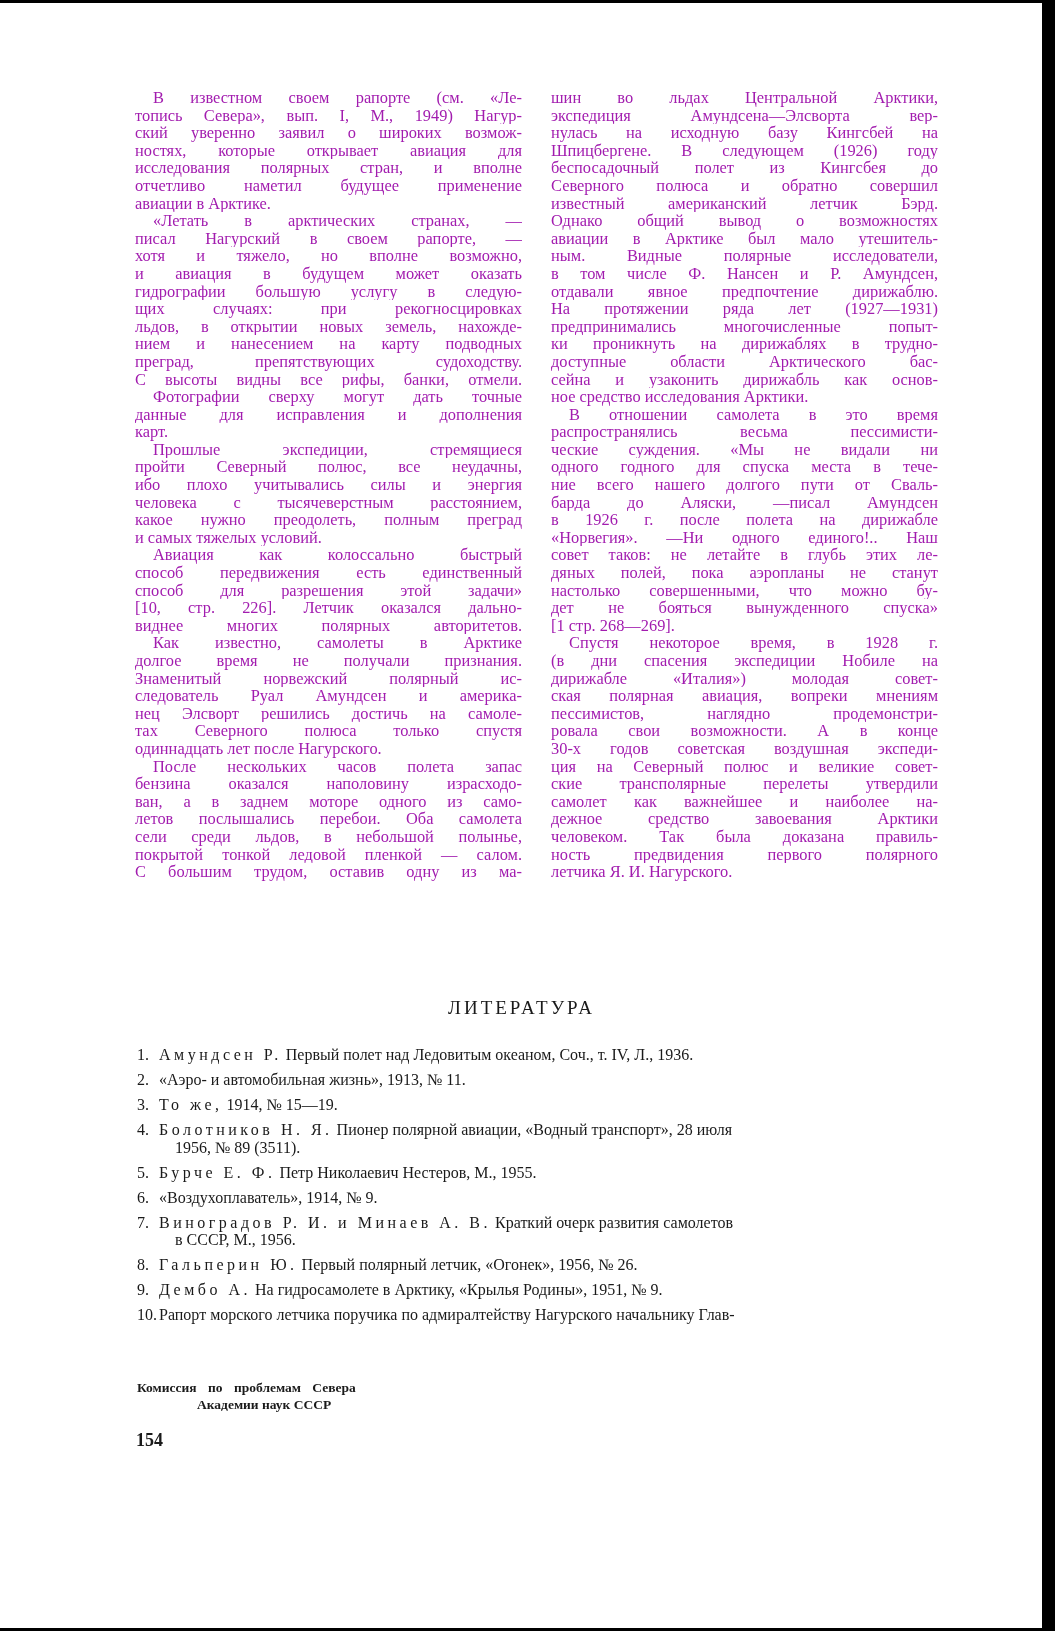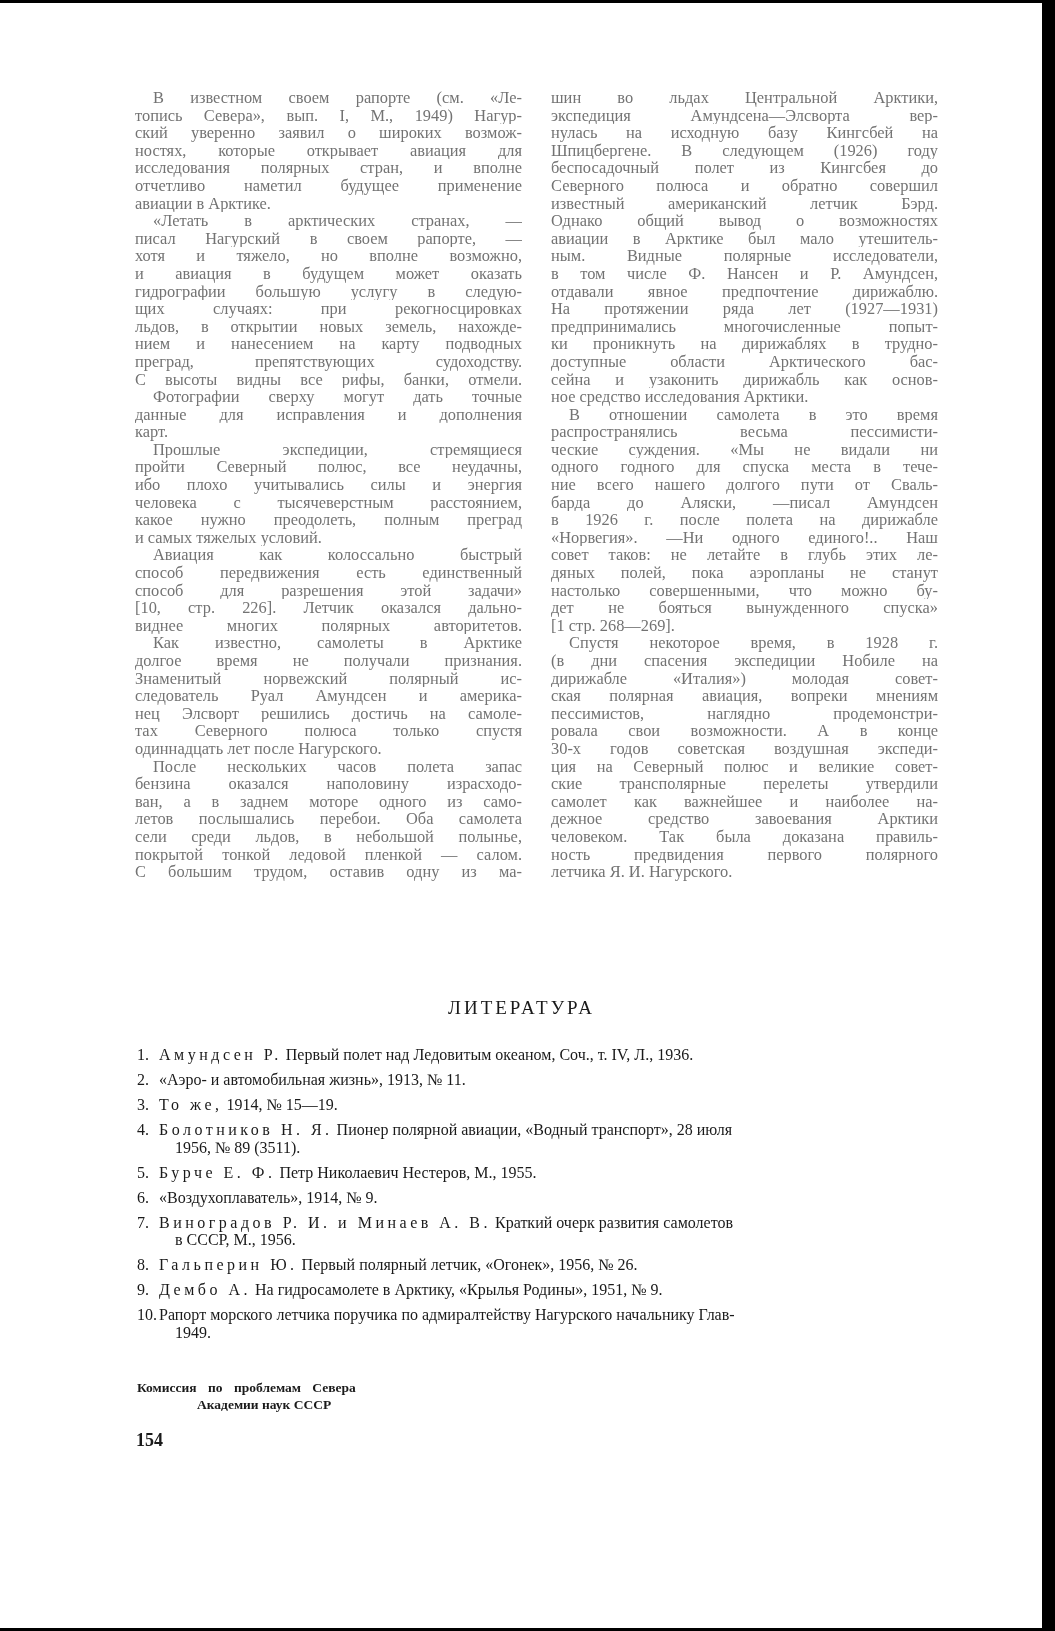--- a/index.html
+++ b/index.html
@@ -6,21 +6,21 @@
   body { width: 1055px; height: 1631px; position: relative; overflow: hidden; }
   .frame-top { position: absolute; left: 0; top: 0; width: 1055px; height: 3px; background: #000; }
   .frame-right { position: absolute; right: 0; top: 0; width: 13px; height: 1631px; background: #000; }
   .frame-bottom { position: absolute; left: 0; bottom: 0; width: 1055px; height: 3px; background: #000; }
 
   .col {
     position: absolute;
     top: 89px;
     font-family: "Liberation Serif", "DejaVu Serif", serif;
     font-size: 16.4px;
-    color: #737373;
+    color: #a21caf;
   }
   .col-left { left: 135px; width: 387px; }
   .col-right { left: 551px; width: 387px; }
   .line {
     height: 17.6px;
     line-height: 17.6px;
     white-space: nowrap;
     text-align: justify;
     text-align-last: justify;
     overflow: hidden;
@@ -183,21 +183,21 @@
 <div class="refs" id="refs">
     <div class="ref"><span class="num">1.</span><span class="author">Амундсен Р.</span><span> Первый полет над Ледовитым океаном, Соч., т. IV, Л., 1936.</span></div>
     <div class="ref"><span class="num">2.</span><span>«Аэро- и автомобильная жизнь», 1913, № 11.</span></div>
     <div class="ref"><span class="num">3.</span><span class="author">То же,</span><span> 1914, № 15—19.</span></div>
     <div class="ref"><span class="num">4.</span><span class="author">Болотников Н. Я.</span><span> Пионер полярной авиации, «Водный транспорт», 28 июля</span><span class="cont">1956, № 89 (3511).</span></div>
     <div class="ref"><span class="num">5.</span><span class="author">Бурче Е. Ф.</span><span> Петр Николаевич Нестеров, М., 1955.</span></div>
     <div class="ref"><span class="num">6.</span><span>«Воздухоплаватель», 1914, № 9.</span></div>
     <div class="ref"><span class="num">7.</span><span class="author">Виноградов Р. И. и Минаев А. В.</span><span> Краткий очерк развития самолетов</span><span class="cont">в СССР, М., 1956.</span></div>
     <div class="ref"><span class="num">8.</span><span class="author">Гальперин Ю.</span><span> Первый полярный летчик, «Огонек», 1956, № 26.</span></div>
     <div class="ref"><span class="num">9.</span><span class="author">Дембо А.</span><span> На гидросамолете в Арктику, «Крылья Родины», 1951, № 9.</span></div>
-    <div class="ref"><span class="num">10.</span><span>Рапорт морского летчика поручика по адмиралтейству Нагурского начальнику Глав-</span><span class="cont">1949.</span></div>
+    <div class="ref"><span class="num">10.</span><span>Рапорт морского летчика поручика по адмиралтейству Нагурского начальнику Глав-</span></div>
   </div>
 
 <div class="affil">
   <div class="l1">Комиссия по проблемам Севера</div>
   <div class="l2">Академии наук СССР</div>
 </div>
 
 <div class="page-number">154</div>
 
 </body></html>

